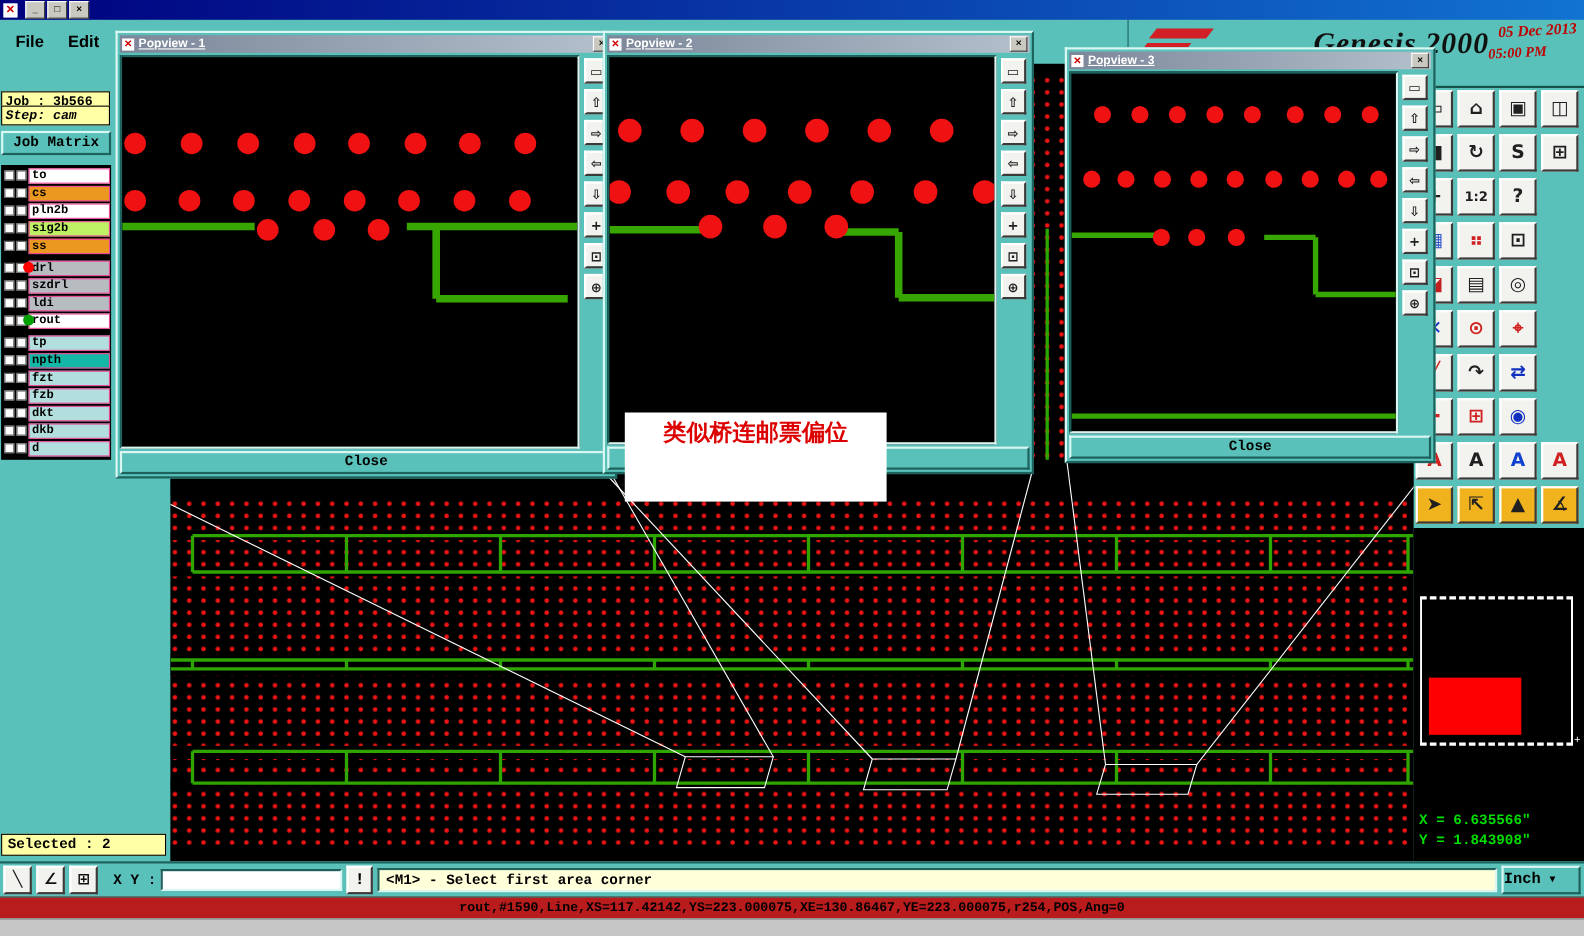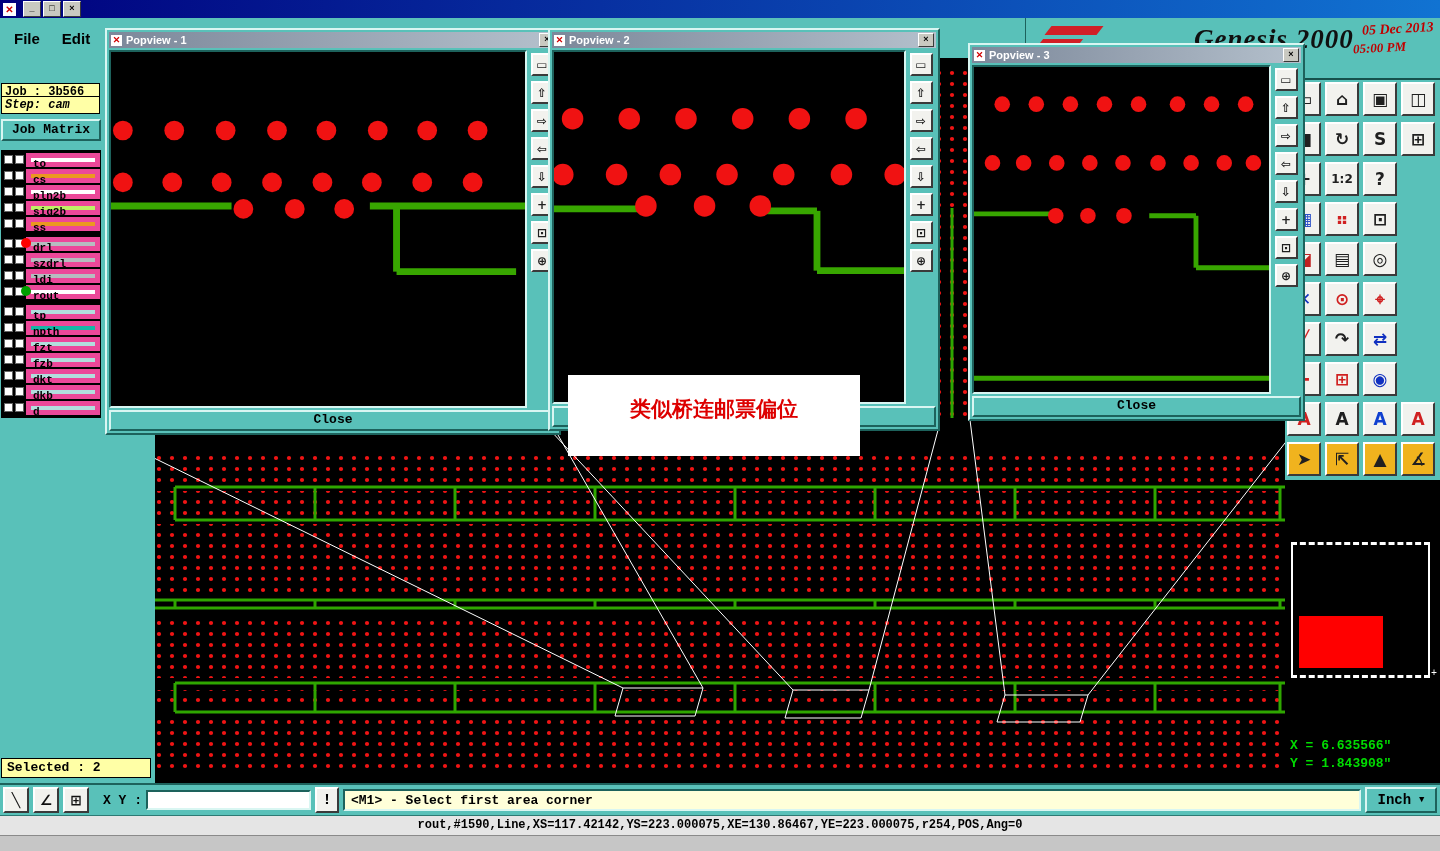--- a/index.html
+++ b/index.html
@@ -27,21 +27,21 @@
 
 #left-panel{position:absolute;left:0;top:58px;width:155px;height:725px;}
 .info-bar{position:absolute;left:1px;width:99px;height:18px;background:#ffffa6;border:1px solid #000;box-sizing:border-box;font:bold 12px "Liberation Mono",monospace;line-height:16px;padding-left:3px;color:#000;white-space:nowrap;overflow:hidden;}
 #job-bar{top:25px;}
 #step-bar{top:38px;font-style:italic;}
 #job-matrix{position:absolute;left:1px;top:61px;width:100px;height:22px;background:#59c1b9;text-align:center;font:bold 13px "Liberation Mono",monospace;line-height:18px;color:#000;box-sizing:border-box;}
 #layer-list{position:absolute;left:1px;top:92px;width:100px;background:#000;padding:2px 1px;box-sizing:border-box;}
 .layer-row{position:relative;display:flex;align-items:center;height:15px;margin-bottom:1px;}
 .layer-row .cb{width:7px;height:7px;background:#fff;border:1px solid #666;margin-left:2px;flex:none;}
 .layer-row .ind{position:absolute;left:19px;top:2px;width:10px;height:10px;border-radius:50%;z-index:2;}
-.layer-row .lname{margin-left:auto;width:74px;height:14px;border:5px solid #ec4899;box-sizing:border-box;font:bold 11px "Liberation Mono",monospace;line-height:12px;padding-left:2px;color:#000;}
+.layer-row .lname{margin-left:auto;width:74px;height:14px;border:1px solid #ec4899;box-sizing:border-box;font:bold 11px "Liberation Mono",monospace;line-height:12px;padding-left:2px;color:#000;}
 #selected-bar{position:absolute;left:1px;top:700px;width:150px;height:20px;background:#ffffa6;border:1px solid #000;box-sizing:border-box;font:bold 13px "Liberation Mono",monospace;line-height:17px;padding-left:5px;color:#000;}
 
 #canvas{position:absolute;left:155px;top:58px;width:1130px;height:725px;background:#000;}
 #canvas svg{position:absolute;left:0;top:0;width:100%;height:100%;}
 
 #right-toolbar{position:absolute;left:1285px;top:80px;width:155px;height:400px;display:grid;grid-template-columns:repeat(4,38px);grid-auto-rows:40px;align-content:start;}
 .rt-icon{width:34px;height:34px;margin:2px;background:#f2f2ee;border:2px solid;border-color:#fff #3a3a3a #3a3a3a #fff;box-sizing:border-box;display:flex;align-items:center;justify-content:center;font:bold 17px "DejaVu Sans",sans-serif;color:#202020;}
 .rt-empty{width:34px;height:34px;}
 
 #minimap{position:absolute;left:1285px;top:480px;width:155px;height:303px;background:#000;}
@@ -52,39 +52,39 @@
 #mm-y{top:276px;}
 .mm-plus{position:absolute;left:146px;top:188px;color:#fff;font:10px "Liberation Mono",monospace;}
 
 #bottom-toolbar{position:absolute;left:0;top:783px;width:1440px;height:32px;border-top:2px solid #1d625c;box-sizing:border-box;display:flex;align-items:center;padding:0 3px;gap:4px;background:#59c1b9;z-index:6;}
 #bt-icons{display:flex;gap:4px;}
 .bt-icon{width:26px;height:26px;box-sizing:border-box;display:flex;align-items:center;justify-content:center;font:bold 14px "DejaVu Sans",sans-serif;color:#111;}
 .xy-label{font:bold 13px "Liberation Mono",monospace;margin-left:10px;color:#000;}
 .xy-input{width:165px;height:20px;background:#fff;border:2px solid;border-color:#1d625c #d9f6f2 #d9f6f2 #1d625c;font:13px "Liberation Mono",monospace;padding:0 3px;box-sizing:border-box;}
 .alert-btn{width:24px;height:26px;box-sizing:border-box;display:flex;align-items:center;justify-content:center;font:bold 15px "Liberation Mono",monospace;}
 .status-field{flex:1;height:22px;background:#ffffd9;border:2px solid;border-color:#1d625c #d9f6f2 #d9f6f2 #1d625c;box-sizing:border-box;font:bold 13px "Liberation Mono",monospace;line-height:19px;padding-left:6px;color:#000;}
-.units-btn{width:72px;height:26px;box-sizing:border-box;background:#59c1b9;display:flex;align-items:center;justify-content:center;gap:8px;font:bold 14px "Liberation Mono",monospace;color:#000;}
+.units-btn{width:72px;height:26px;box-sizing:border-box;background:#59c1b9;display:flex;align-items:center;gap:8px;font:bold 14px "Liberation Mono",monospace;color:#000;}
 .units-btn .caret{font-size:9px;}
 
-#status-line{position:absolute;left:0;top:815px;width:1440px;height:20px;background:#e5e5e5;border-top:1px solid #2d7a74;box-sizing:border-box;text-align:center;font:bold 12px "Liberation Mono",monospace;line-height:18px;color:#000;z-index:6;}
+#status-line{position:absolute;left:0;top:815px;width:1440px;height:20px;background:#b91c1c;border-top:1px solid #2d7a74;box-sizing:border-box;text-align:center;font:bold 12px "Liberation Mono",monospace;line-height:18px;color:#000;z-index:6;}
 #bottom-strip{position:absolute;left:0;top:835px;width:1440px;height:16px;background:#c6c6c6;border-top:1px solid #8a8a8a;box-sizing:border-box;z-index:6;}
 
 .popview{position:absolute;background:#59c1b9;box-sizing:border-box;padding:2px;display:flex;flex-direction:column;z-index:20;border:2px solid;border-color:#d9f6f2 #1d625c #1d625c #d9f6f2;}
 .pv-title{height:16px;flex:none;background:linear-gradient(90deg,#7c889a,#b4c0cc);display:flex;align-items:center;padding:0 2px;gap:4px;}
 .pv-title-icon{width:11px;height:11px;background:#fff;color:#d00000;font:bold 9px "Liberation Sans",sans-serif;line-height:11px;text-align:center;flex:none;}
-.pv-title-text{flex:1;color:#fff;font:bold 11px "Liberation Sans",sans-serif;}
+.pv-title-text{flex:1;color:#fff;font:bold 11px "Liberation Sans",sans-serif;text-decoration:underline;}
 .pv-close-x{width:14px;height:12px;background:#c9c9c1;border:1px solid;border-color:#fff #3a3a3a #3a3a3a #fff;font:bold 9px "Liberation Sans",sans-serif;line-height:10px;text-align:center;flex:none;}
 .pv-main{flex:1;display:flex;margin-top:2px;min-height:0;}
 .pv-canvas{flex:1;background:#000;position:relative;overflow:hidden;border:2px solid;border-color:#1d625c #d9f6f2 #d9f6f2 #1d625c;}
 svg.pv-scene{position:absolute;left:0;top:0;width:100%;height:100%;}
 .pv-strip{width:30px;flex:none;display:flex;flex-direction:column;align-items:center;gap:5px;padding-top:3px;}
 .pv-icon{width:23px;height:23px;box-sizing:border-box;display:flex;align-items:center;justify-content:center;font:bold 12px "DejaVu Sans",sans-serif;color:#202020;}
 .pv-close{height:21px;flex:none;margin-top:2px;background:#59c1b9;font:bold 13px "Liberation Mono",monospace;text-align:center;line-height:16px;color:#000;box-sizing:border-box;}
 
-#annotation{position:absolute;left:568px;top:375px;width:292px;height:81px;background:#ffffff;z-index:30;display:flex;justify-content:center;box-sizing:border-box;padding-top:20px;font:bold 21px "DejaVu Sans",sans-serif;color:#dd0000;}
+#annotation{position:absolute;left:568px;top:375px;width:238px;height:81px;background:#ffffff;z-index:30;display:flex;justify-content:center;box-sizing:border-box;padding-top:4px;font:bold 21px "DejaVu Sans",sans-serif;color:#dd0000;}
 </style>
 </head>
 <body>
 
 <div id="app">
 
   <div id="titlebar">
     <span class="t-icon">✕</span>
     <span class="winbtn">_</span>
     <span class="winbtn">□</span>

